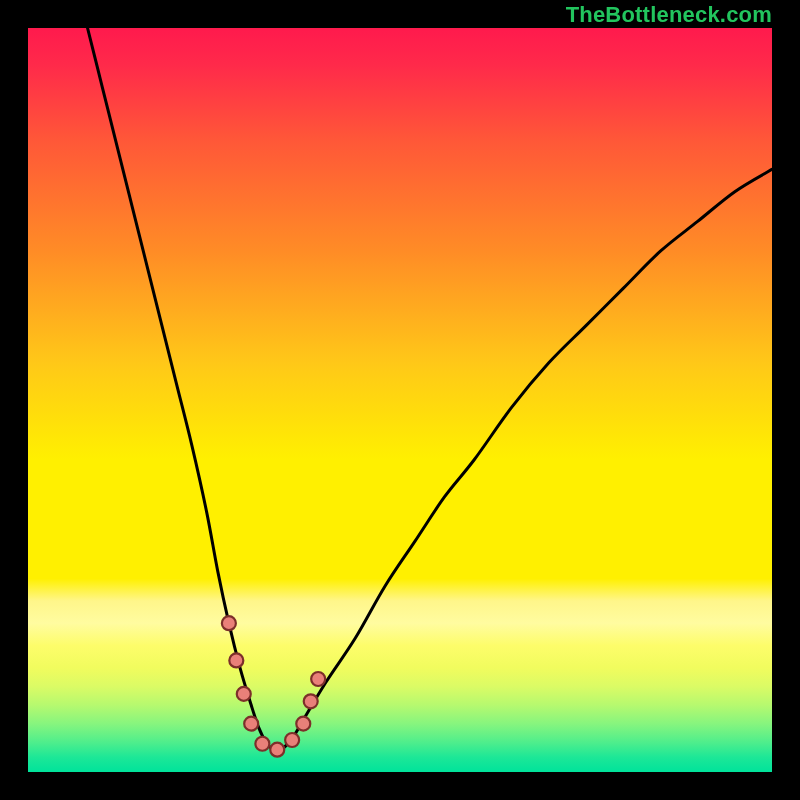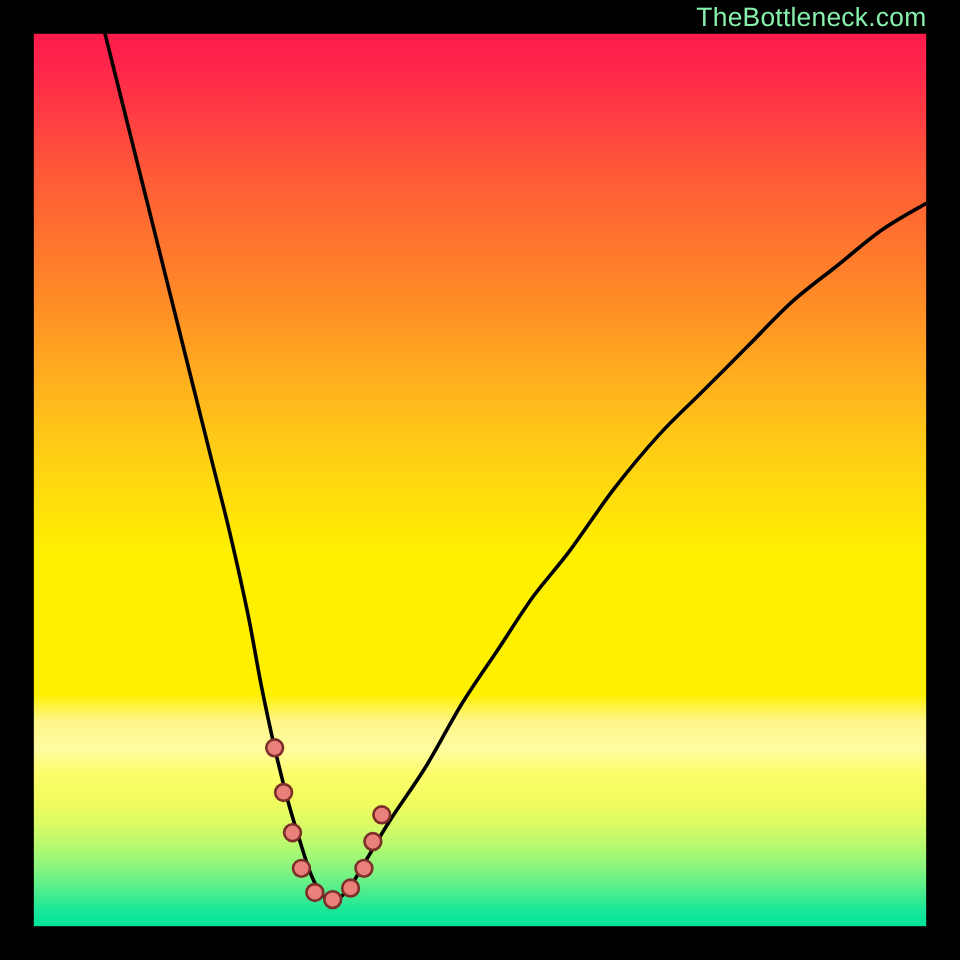--- a/index.html
+++ b/index.html
@@ -15,23 +15,23 @@
     position: absolute;
     top: 0; left: 0;
     width: 800px; height: 800px;
     background: #000;
   }
   .plot {
     position: absolute;
   }
   .watermark {
     position: absolute;
-    color: #86efac;
+    color: #22c55e;
     font-size: 22px;
-    font-weight: 400;
+    font-weight: 700;
     letter-spacing: 0.2px;
   }
 </style>
 </head>
 <body>
 
 <div class="frame">
   <svg class="plot" width="744" height="744" style="left: 28px; top: 28px;">
       <defs>
         <linearGradient id="bg-grad" x1="0" y1="0" x2="0" y2="1">

